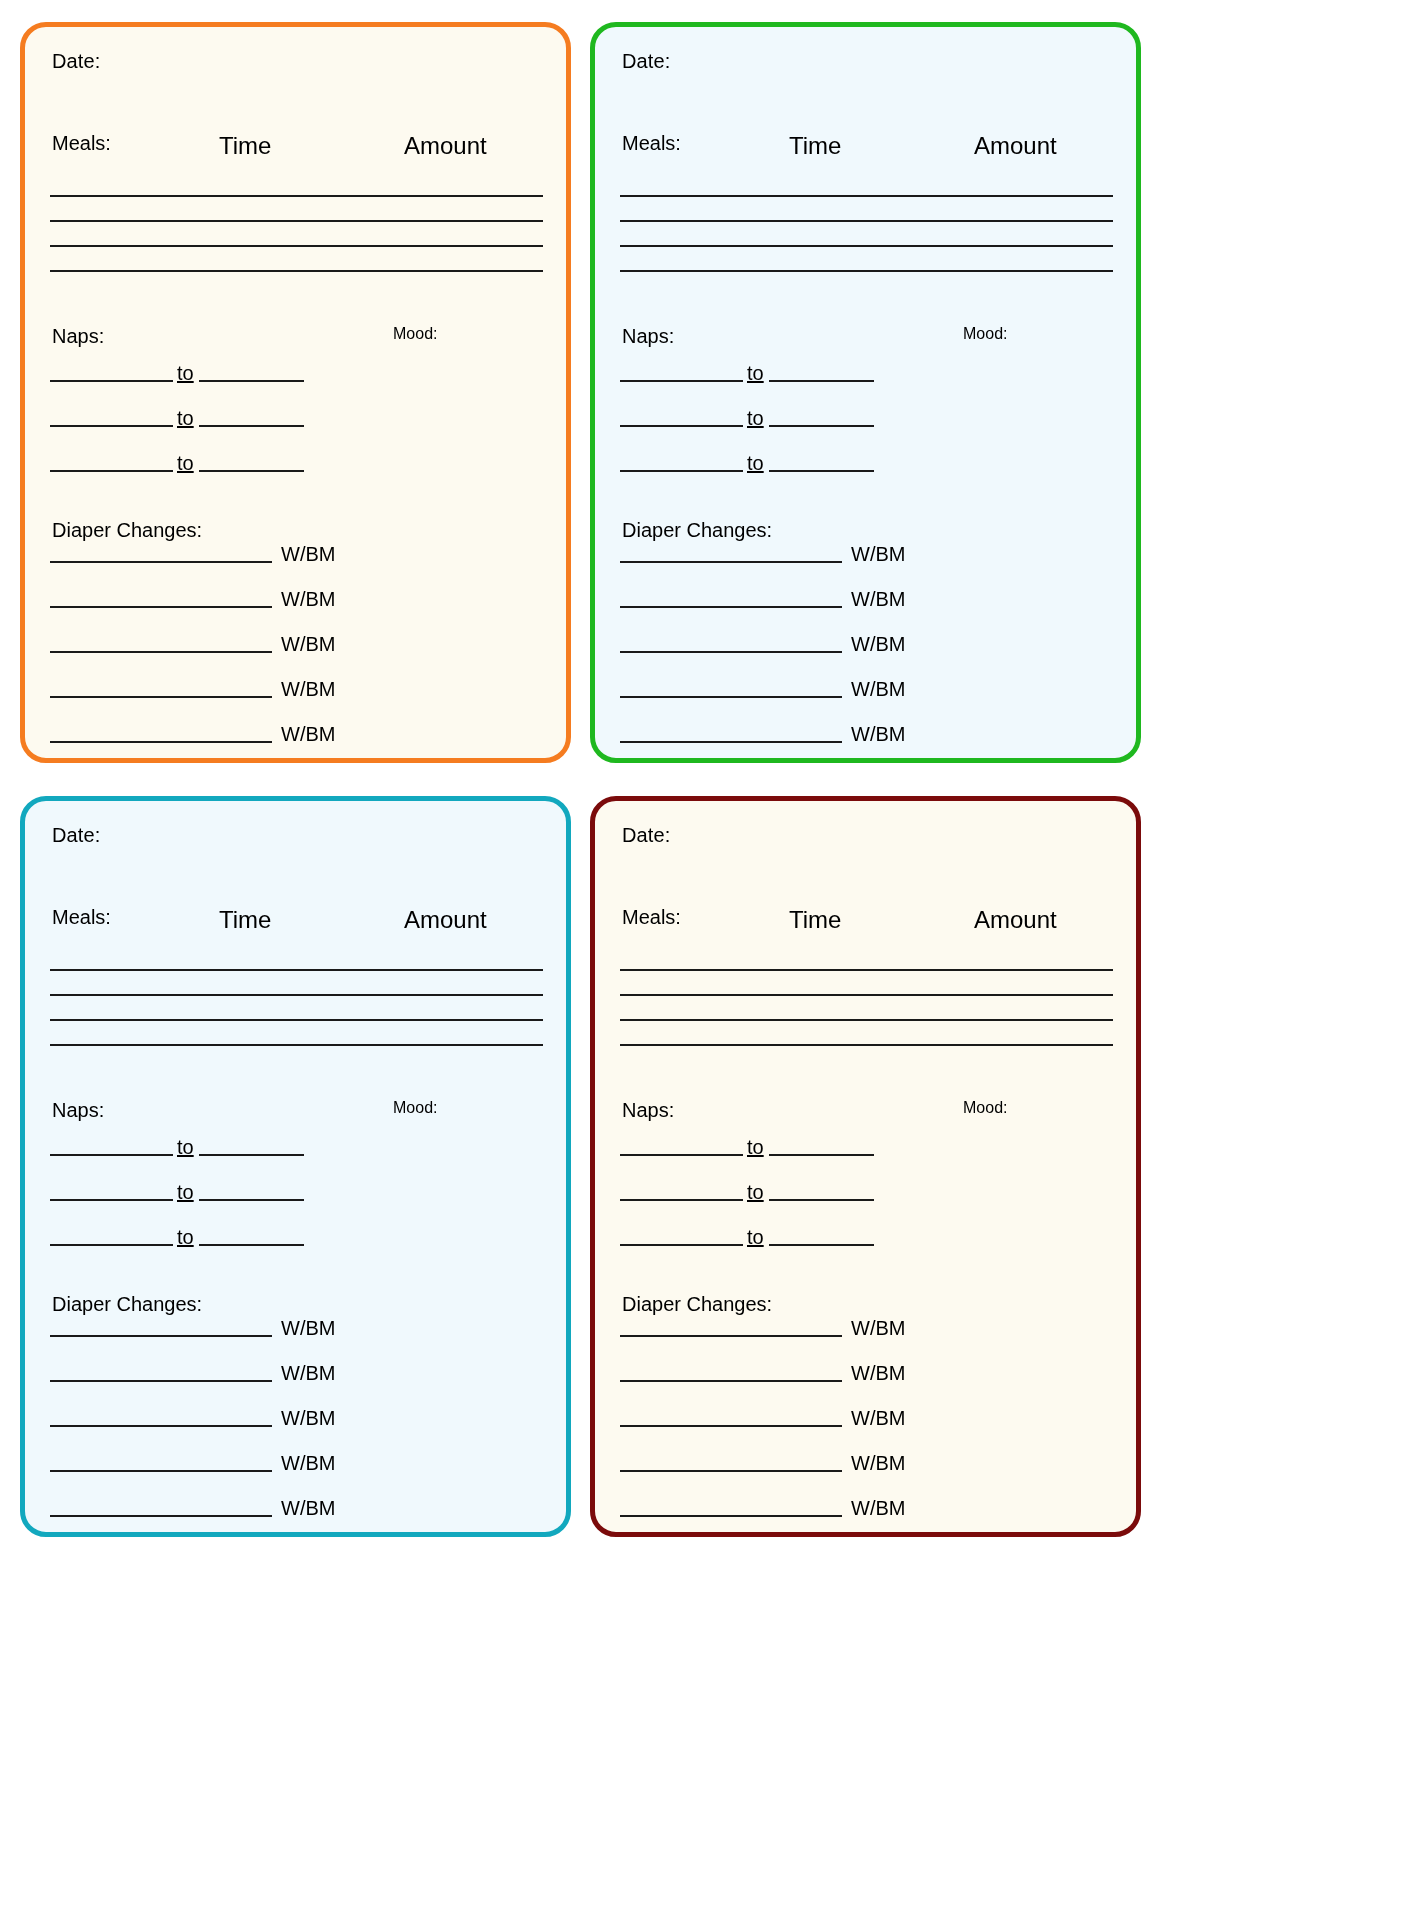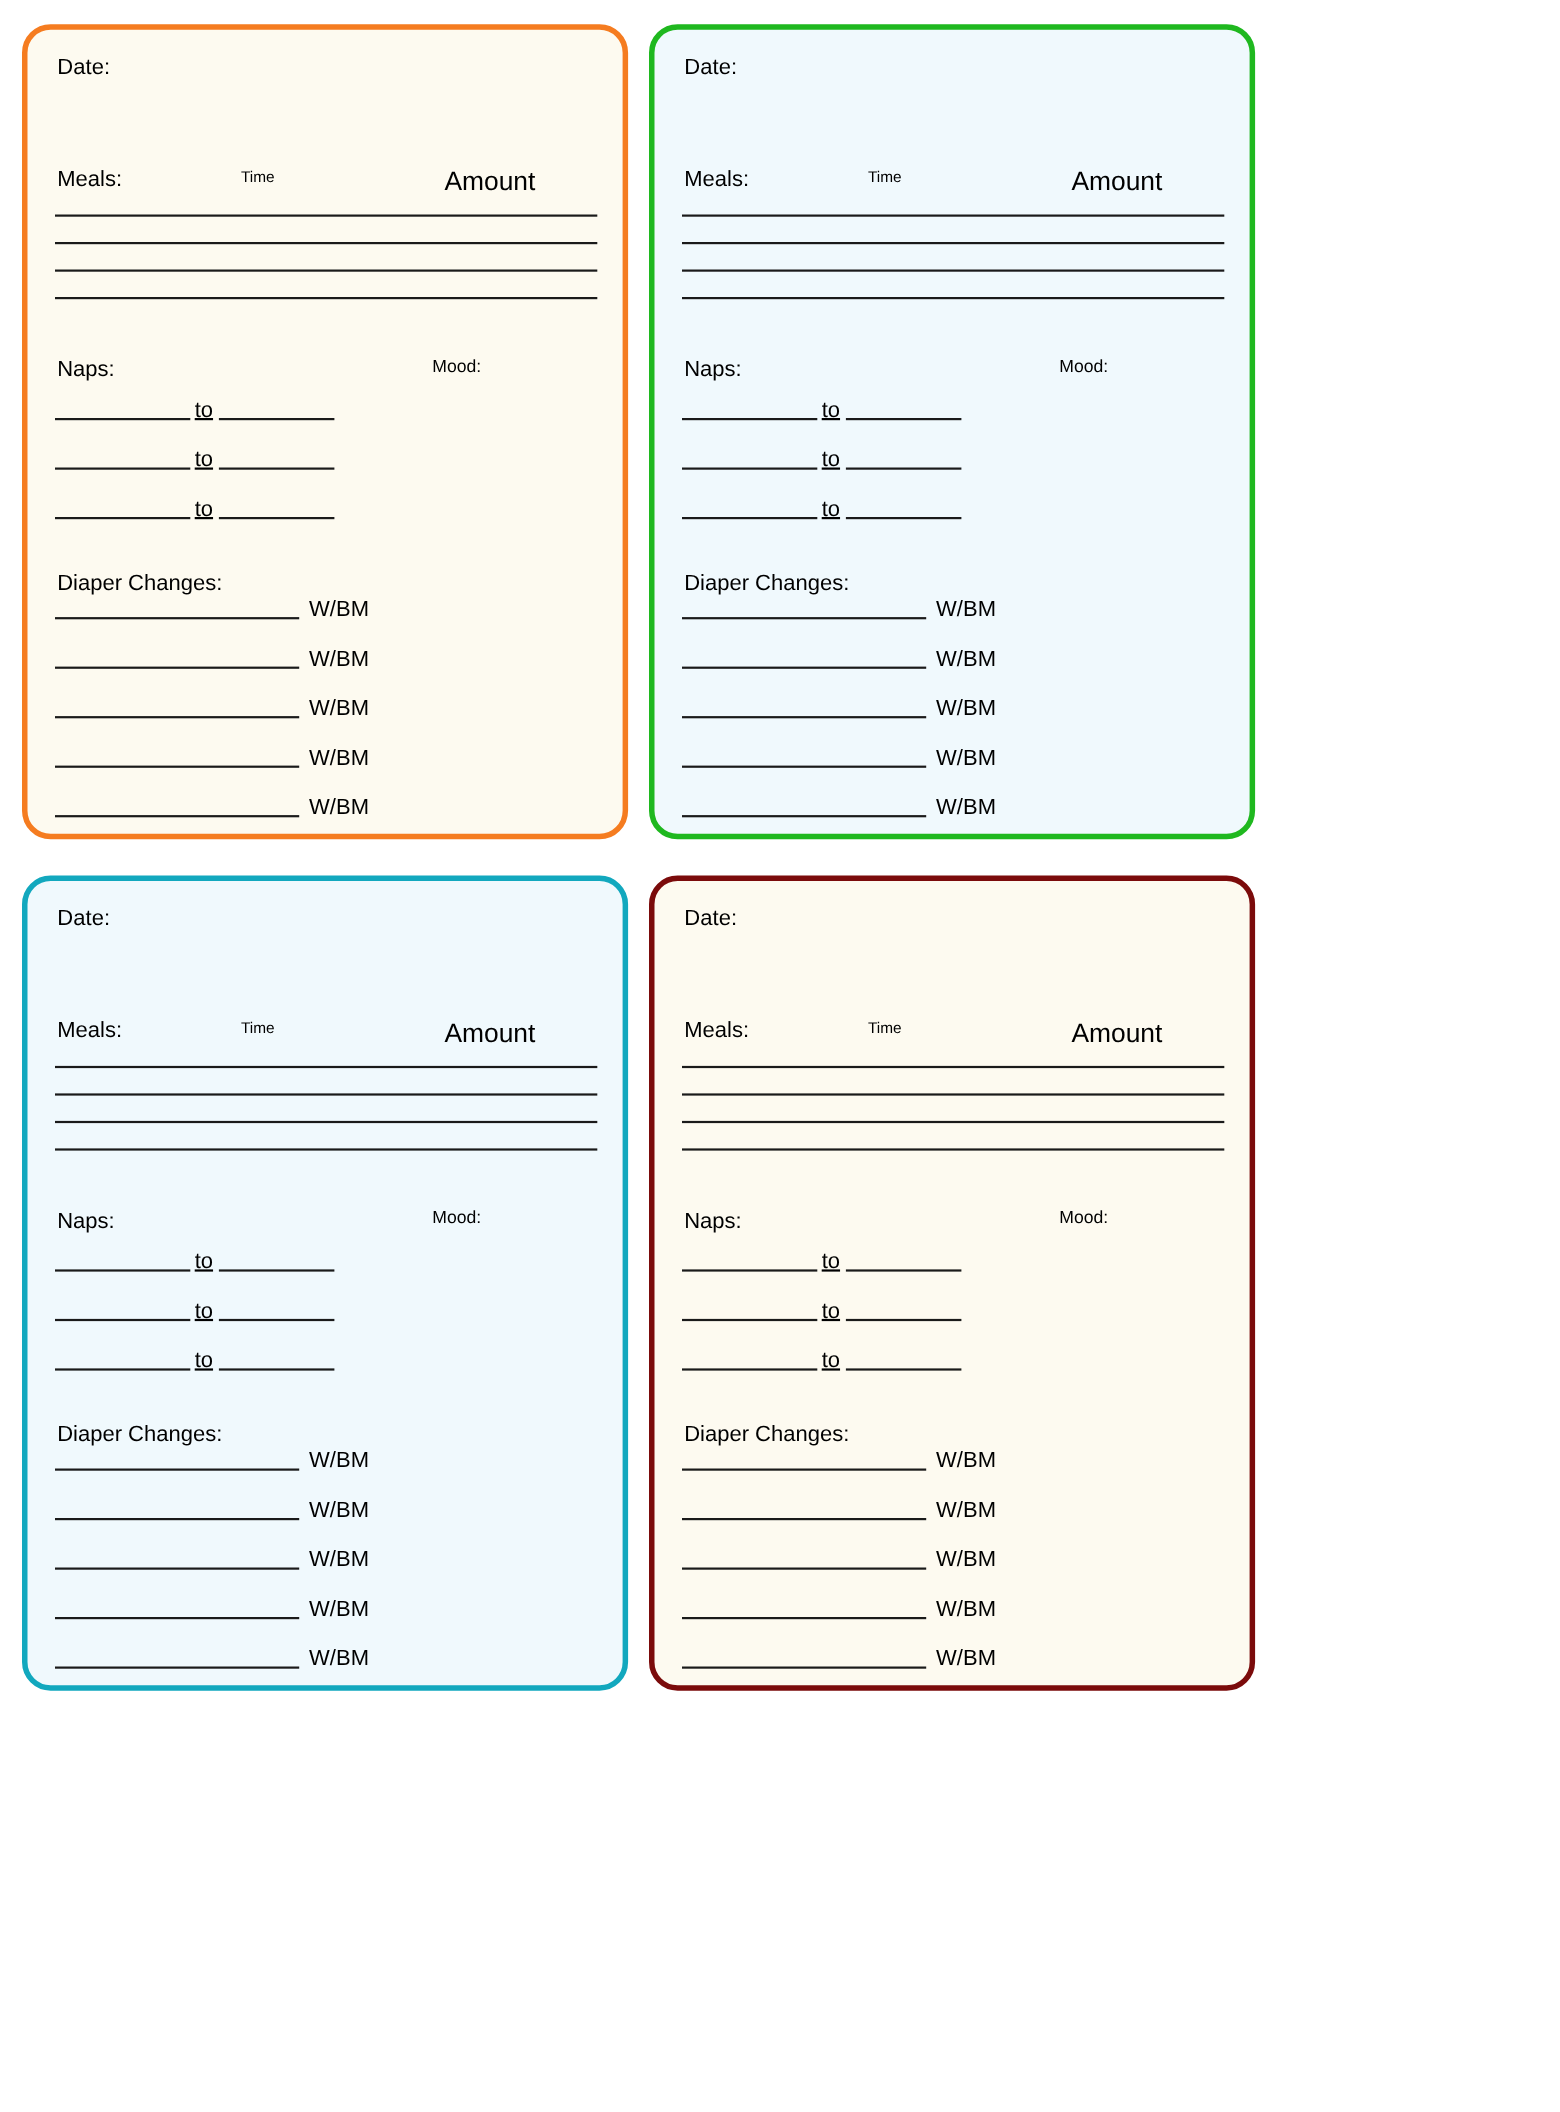--- a/index.html
+++ b/index.html
@@ -55,26 +55,26 @@
     position: absolute;
     left: 27px;
     top: 23px;
     font-size: 20px;
     letter-spacing: 0.1px;
   }
 
   .hdr-row {
     position: absolute;
     left: 0;
-    top: 125px;
+    top: 105px;
     width: 100%;
     height: 26px;
   }
   .hdr-meals  { position: absolute; left: 27px;  font-size: 20px; }
-  .hdr-time   { position: absolute; left: 194px; font-size: 14px; }
+  .hdr-time   { position: absolute; left: 194px; font-size: 24px; }
   .hdr-amount { position: absolute; left: 379px; font-size: 24px; }
 
   .meal-lines {
     position: absolute;
     left: 25px;
     top: 168px;
     width: 493px;
   }
   .meal-line {
     width: 100%;

